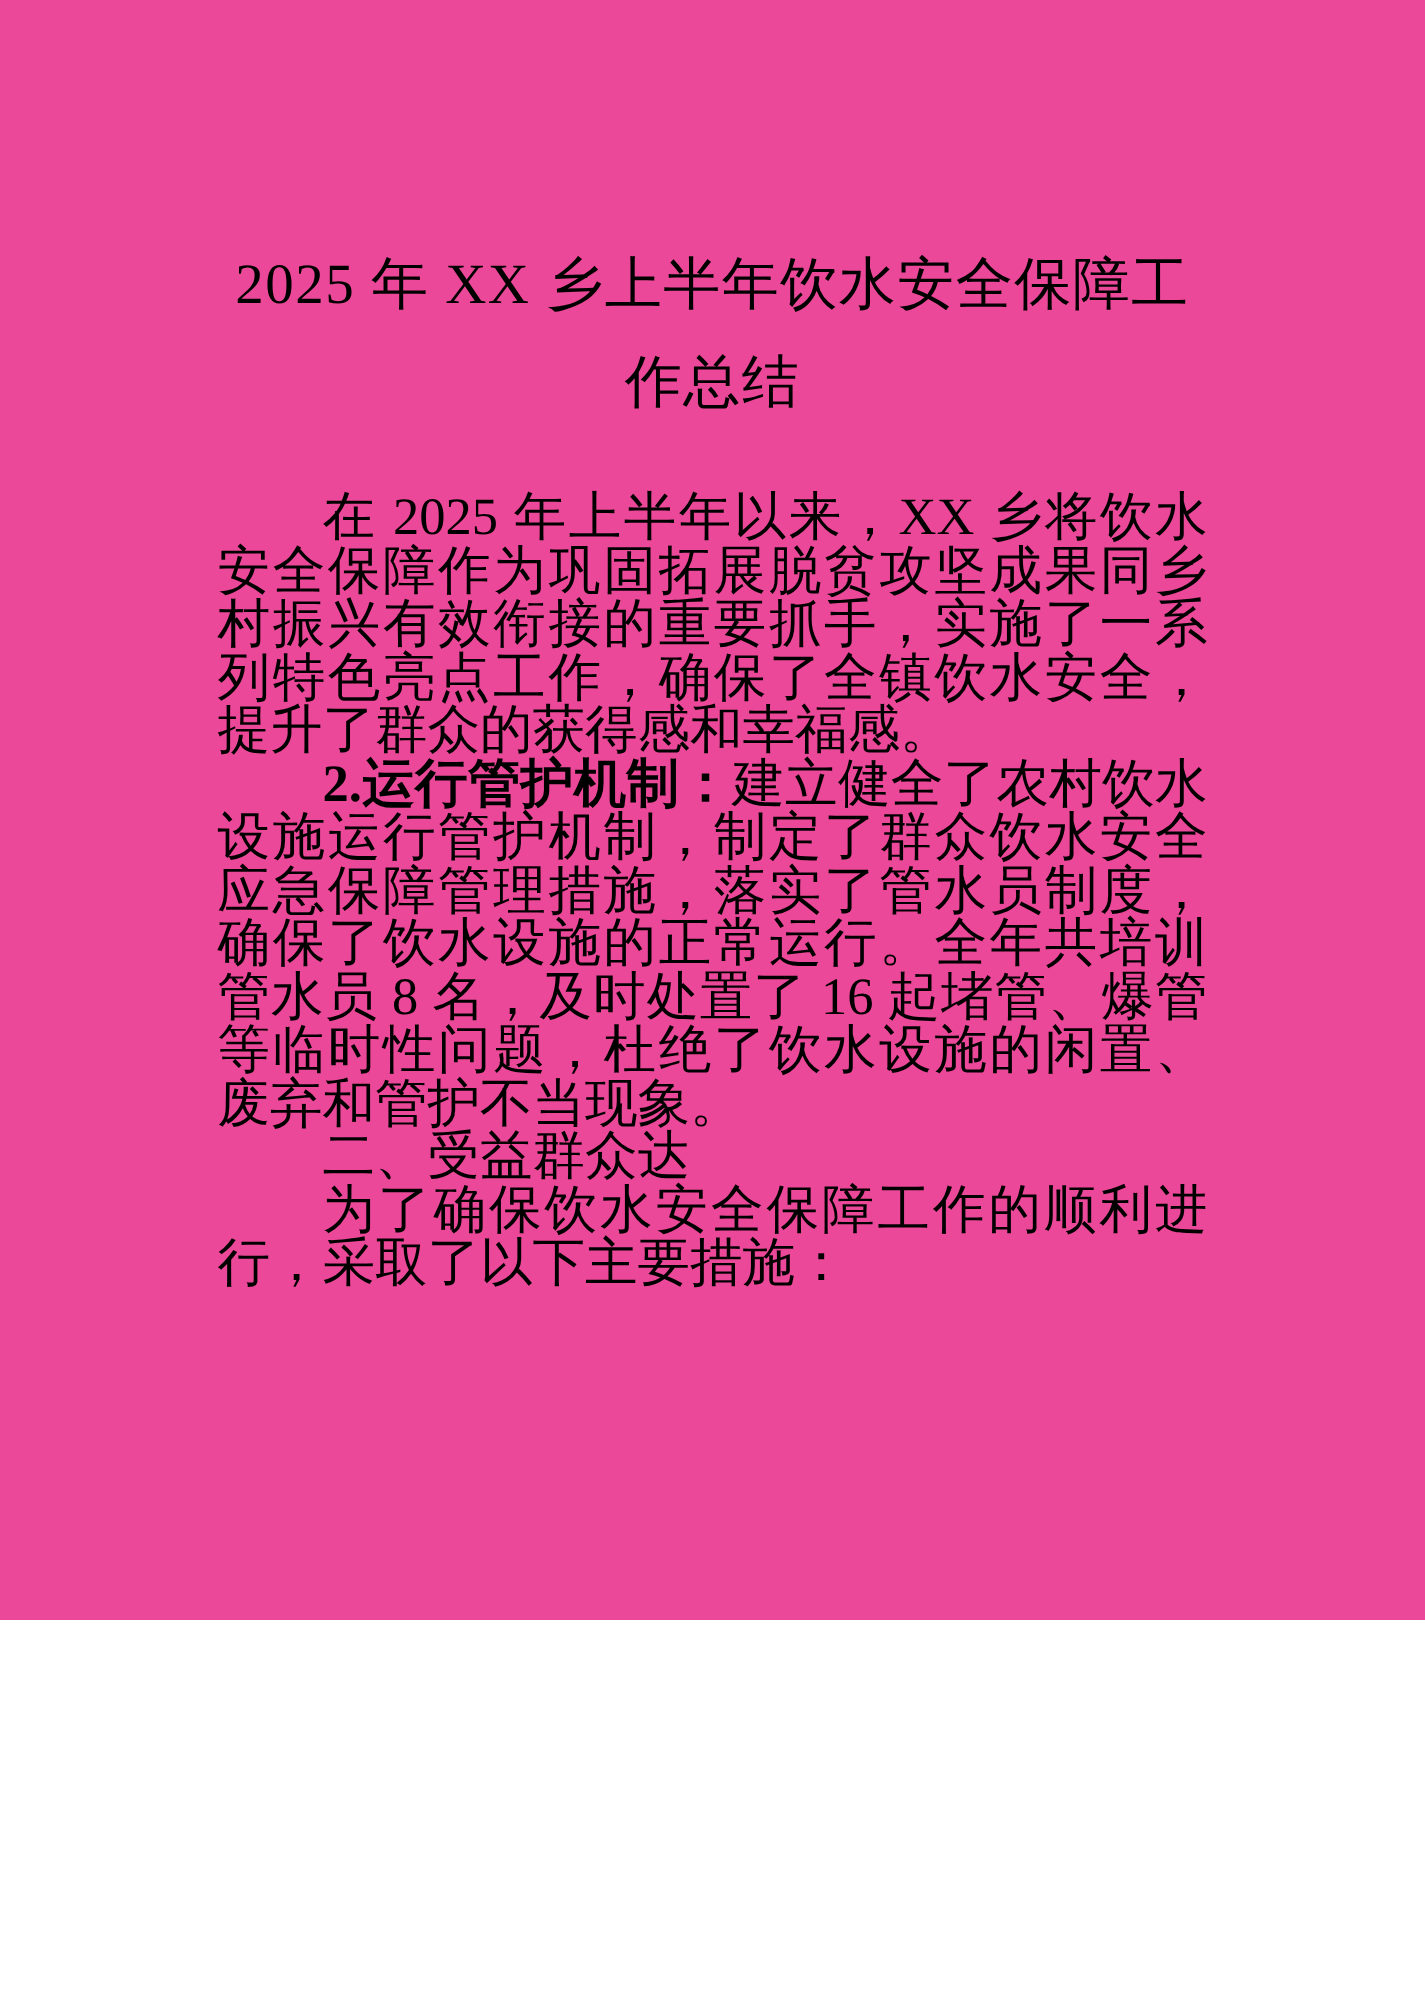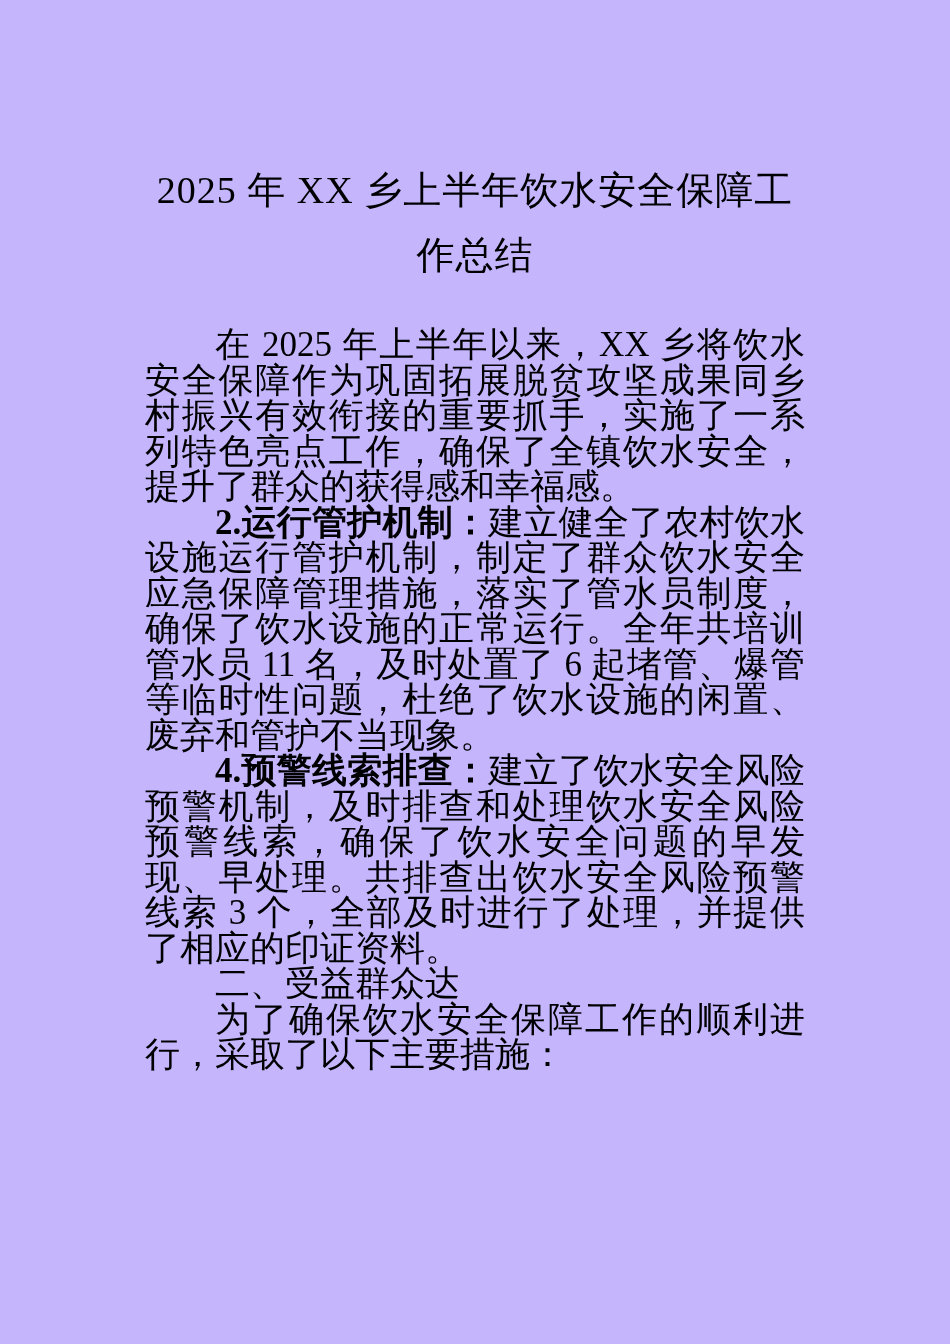--- a/index.html
+++ b/index.html
@@ -3,22 +3,22 @@
 <meta charset="utf-8">
 <style>
   html, body {
     margin: 0;
     padding: 0;
     background: #ffffff;
   }
   .page {
     position: relative;
     width: 950px;
-    height: 1344px;
-    background: #c4b5fd;
+    height: 1080px;
+    background: #ec4899;
     color: #000000;
     font-family: "Liberation Serif", "DejaVu Serif", serif;
     box-sizing: border-box;
     padding: 158px 145px 17px 145px;
     overflow: hidden;
   }
   .doc-title {
     font-size: 38px;
     line-height: 65px;
     font-weight: 400;
@@ -42,22 +42,21 @@
 <body>
 
 <div class="page">
 
   <h1 class="doc-title">2025 年 XX 乡上半年饮水安全保障工作总结</h1>
 
   <p class="para">在 2025 年上半年以来，XX 乡将饮水安全保障作为巩固拓展脱贫攻坚成果同乡村振兴有效衔接的重要抓手，实施了一系列特色亮点工作，确保了全镇饮水安全，提升了群众的获得感和幸福感。</p>
 
 
 
-  <p class="para"><b>2.运行管护机制：</b><span>建立健全了农村饮水设施运行管护机制，制定了群众饮水安全应急保障管理措施，落实了管水员制度，确保了饮水设施的正常运行。全年共培训管水员 11 名，及时处置了 6 起堵管、爆管等临时性问题，杜绝了饮水设施的闲置、废弃和管护不当现象。</span></p>
+  <p class="para"><b>2.运行管护机制：</b><span>建立健全了农村饮水设施运行管护机制，制定了群众饮水安全应急保障管理措施，落实了管水员制度，确保了饮水设施的正常运行。全年共培训管水员 8 名，及时处置了 16 起堵管、爆管等临时性问题，杜绝了饮水设施的闲置、废弃和管护不当现象。</span></p>
 
 
-  <p class="para"><b>4.预警线索排查：</b><span>建立了饮水安全风险预警机制，及时排查和处理饮水安全风险预警线索，确保了饮水安全问题的早发现、早处理。共排查出饮水安全风险预警线索 3 个，全部及时进行了处理，并提供了相应的印证资料。</span></p>
 
   <p class="para">二、受益群众达</p>
 
   <p class="para">为了确保饮水安全保障工作的顺利进行，采取了以下主要措施：</p>
 
 </div>
 
 </body></html>

